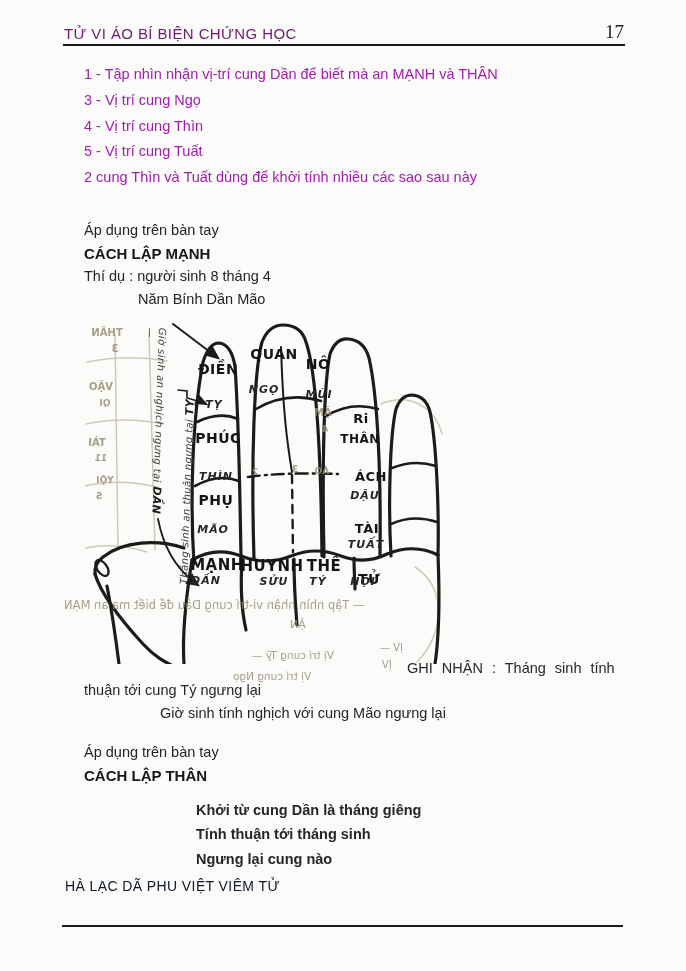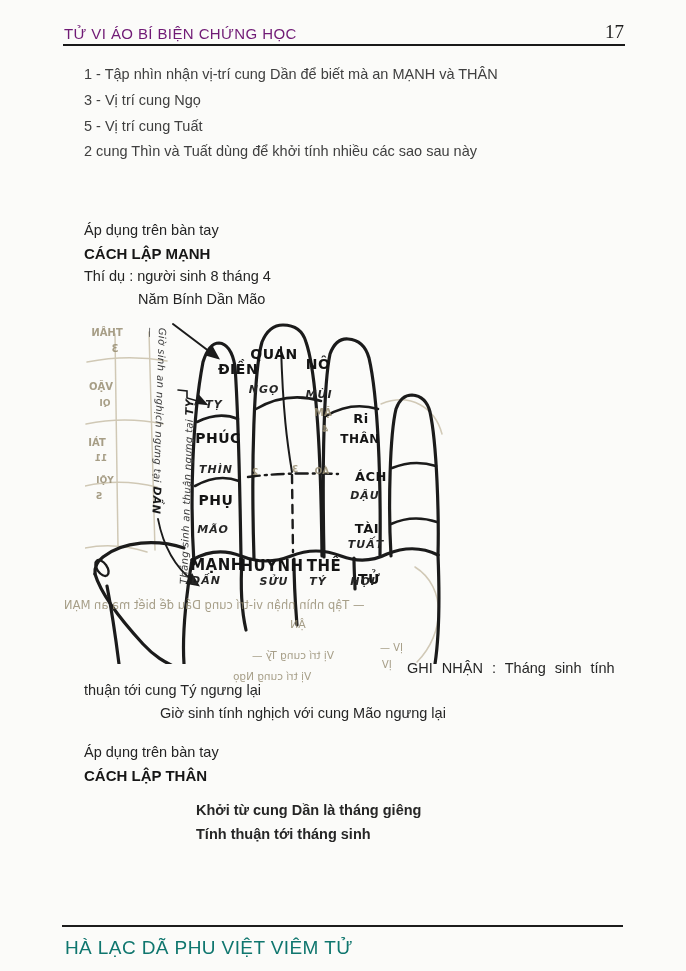--- a/index.html
+++ b/index.html
@@ -7,21 +7,21 @@
     position:relative;width:686px;height:971px;margin:0 auto;
     background:#fbfbf9;overflow:hidden;
     font-family:"Liberation Sans",sans-serif;color:#262626;
   }
   .abs{position:absolute;white-space:nowrap;}
   
   .hdr-title{left:64px;top:25px;font-size:15px;letter-spacing:.4px;color:#701a75;}
   .hdr-page{left:605px;top:21px;font-size:19px;font-family:"Liberation Serif",serif;color:#1e1e1e;}
   .hdr-rule{left:63px;top:44px;width:562px;height:2px;background:#191919;}
   
-  .intro{left:84px;top:62px;font-size:14.5px;line-height:25.8px;color:#404040;}
+  .intro{left:84px;top:62px;font-size:14.5px;line-height:25.8px;color:#a21caf;}
   
   .tline{font-size:14.5px;color:#242424;}
   .bold{font-weight:bold;font-size:15px;color:#161616;}
   
   .diagram{position:absolute;left:85px;top:312px;width:360px;height:352px;}
   .diagram svg{position:absolute;left:0;top:0;}
   .lab{position:absolute;transform:translate(-50%,-50%);font-family:"DejaVu Sans",sans-serif;color:#141414;}
   .lab.cung{font-weight:bold;font-size:14px;letter-spacing:.5px;}
   .lab.chi{font-style:italic;font-weight:bold;font-size:11px;letter-spacing:1px;color:#262626;}
   .cap{position:absolute;font-family:"DejaVu Sans",sans-serif;font-style:italic;font-size:10px;
@@ -33,34 +33,35 @@
   .bleed-line{position:absolute;transform:scaleX(-1);transform-origin:center;
          font-family:"DejaVu Sans",sans-serif;color:rgba(145,135,108,.8);white-space:nowrap;}
   
   .ghi1{left:407px;top:660px;font-size:14.5px;word-spacing:5px;}
   .ghi2{left:84px;top:682px;font-size:14.5px;}
   .ghi3{left:160px;top:705px;font-size:14.5px;}
   
   .steps{left:196px;top:798px;font-size:14.5px;line-height:24.4px;font-weight:bold;}
   
   .ftr-rule{left:62px;top:925px;width:561px;height:1.5px;background:#1c1c1c;}
-  .ftr-text{left:65px;top:937px;font-size:19px;letter-spacing:.4px;color:#0f766e;}
+  .ftr-text{left:65px;top:878px;font-size:14px;letter-spacing:.4px;color:#0f172a;}
 </style>
 </head>
 <body>
 
 <div class="page">
 
   <div class="abs hdr-title">TỬ VI ÁO BÍ BIỆN CHỨNG HỌC</div>
   <div class="abs hdr-page">17</div>
   <div class="abs hdr-rule"></div>
 
   <div class="abs intro">
       <div>1 - Tập nhìn nhận  vị-trí cung Dần để biết mà an MẠNH và THÂN</div>
       <div>3 - Vị trí cung Ngọ</div>
+      <div>4 - Vị trí cung Thìn</div>
       <div>5 - Vị trí cung Tuất</div>
       <div>2 cung Thìn và Tuất dùng để khởi tính nhiều các sao sau này</div>
     </div>
 
   <div class="abs tline" style="left:84px;top:222px">Áp dụng trên bàn tay</div>
   <div class="abs tline bold" style="left:84px;top:245px">CÁCH LẬP MẠNH</div>
   <div class="abs tline" style="left:84px;top:268px">Thí dụ : người sinh 8 tháng 4</div>
   <div class="abs tline" style="left:138px;top:291px">Năm Bính Dần Mão</div>
 
   <div class="diagram">
@@ -108,24 +109,24 @@
         <path d="M88,12 L129,43" fill="none"></path>
         <path d="M133,46 L122,43 L127,35 Z"></path>
         <path d="M93,78 L102,79 L102,86 L116,90" fill="none" stroke-width="1.6"></path>
         <path d="M121,92 L111,91 L114,84 Z"></path>
         <path d="M73,207 Q81,248 108,269" fill="none" stroke-width="1.8"></path>
         <path d="M113,273 L102,271 L107,263 Z"></path>
       </g>
     </svg>
 
     <div id="diagram-labels">
-        <span class="lab cung" style="left: 153px; top: 57px;">ĐIỀN</span>
+        <span class="lab cung" style="left: 133px; top: 57px;">ĐIỀN</span>
         <span class="lab chi" style="left: 129px; top: 92px;">TỴ</span>
         <span class="lab cung" style="left: 133px; top: 126px;">PHÚC</span>
-        <span class="lab chi" style="left: 131px; top: 157px;">THÌN</span>
+        <span class="lab chi" style="left: 131px; top: 164px;">THÌN</span>
         <span class="lab cung" style="left: 131px; top: 188px;">PHỤ</span>
         <span class="lab chi" style="left: 128px; top: 217px;">MÃO</span>
         <span class="lab cung" style="left: 189px; top: 42px;">QUAN</span>
         <span class="lab chi" style="left: 179px; top: 77px;">NGỌ</span>
         <span class="lab cung" style="left: 233px; top: 52px;">NÔ</span>
         <span class="lab chi" style="left: 234px; top: 82px;">MÙI</span>
         <span class="lab cung" style="left: 276px; top: 106px; font-size: 13px;">Ri</span>
         <span class="lab cung" style="left: 275px; top: 127px; font-size: 12px;">THÂN</span>
         <span class="lab cung" style="left: 286px; top: 164px; font-size: 13px;">ÁCH</span>
         <span class="lab chi" style="left: 280px; top: 183px;">DẬU</span>
@@ -173,18 +174,19 @@
 
   <div class="abs ghi1">GHI  NHẬN  :  Tháng  sinh  tính</div>
   <div class="abs ghi2">thuận tới cung Tý ngưng lại</div>
   <div class="abs ghi3">Giờ sinh tính nghịch với cung Mão ngưng lại</div>
 
   <div class="abs tline" style="left:84px;top:744px">Áp dụng trên bàn tay</div>
   <div class="abs tline bold" style="left:84px;top:767px">CÁCH LẬP THÂN</div>
   <div class="abs steps">
       <div>Khởi từ cung Dần là tháng giêng</div>
       <div>Tính thuận tới tháng sinh</div>
+      <div>Ngưng lại cung nào</div>
     </div>
 
   <div class="abs ftr-rule"></div>
   <div class="abs ftr-text">HÀ LẠC DÃ PHU VIỆT VIÊM TỬ</div>
 
 </div>
 
 </body></html>

